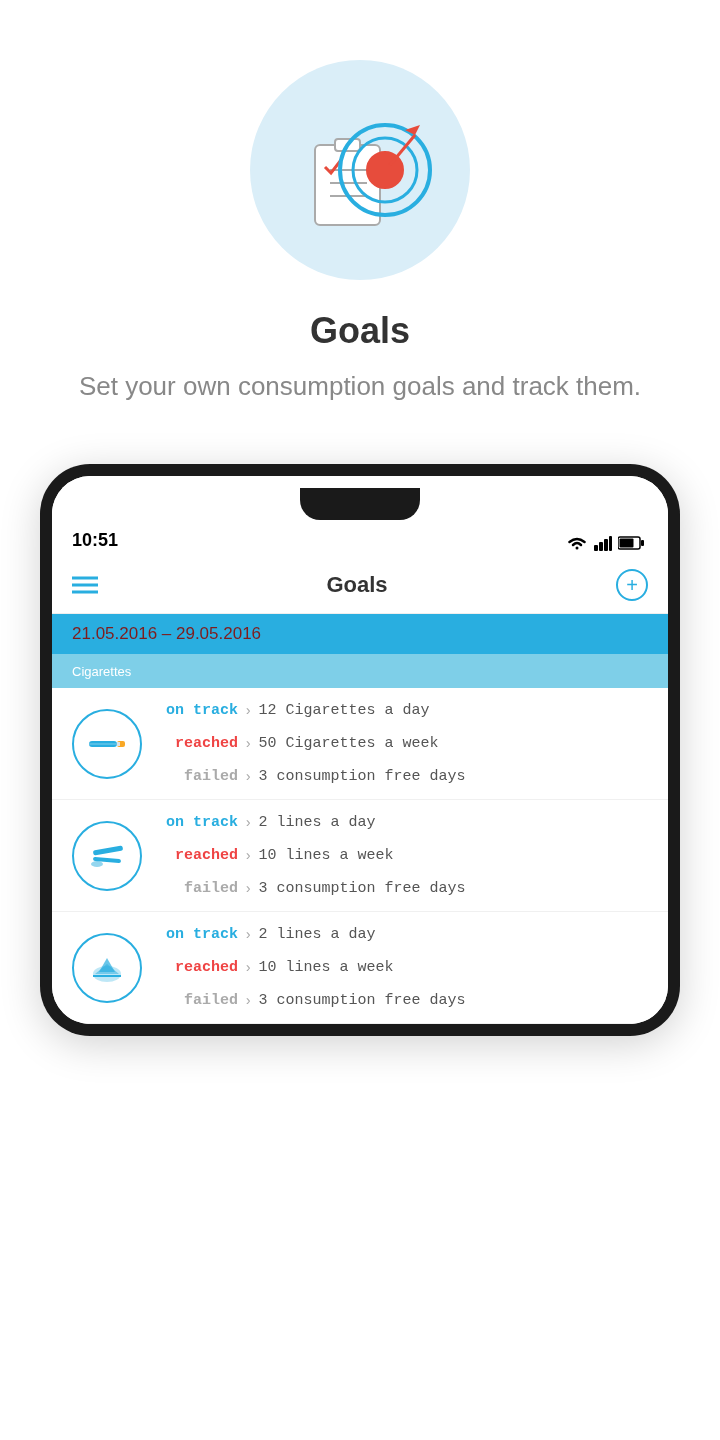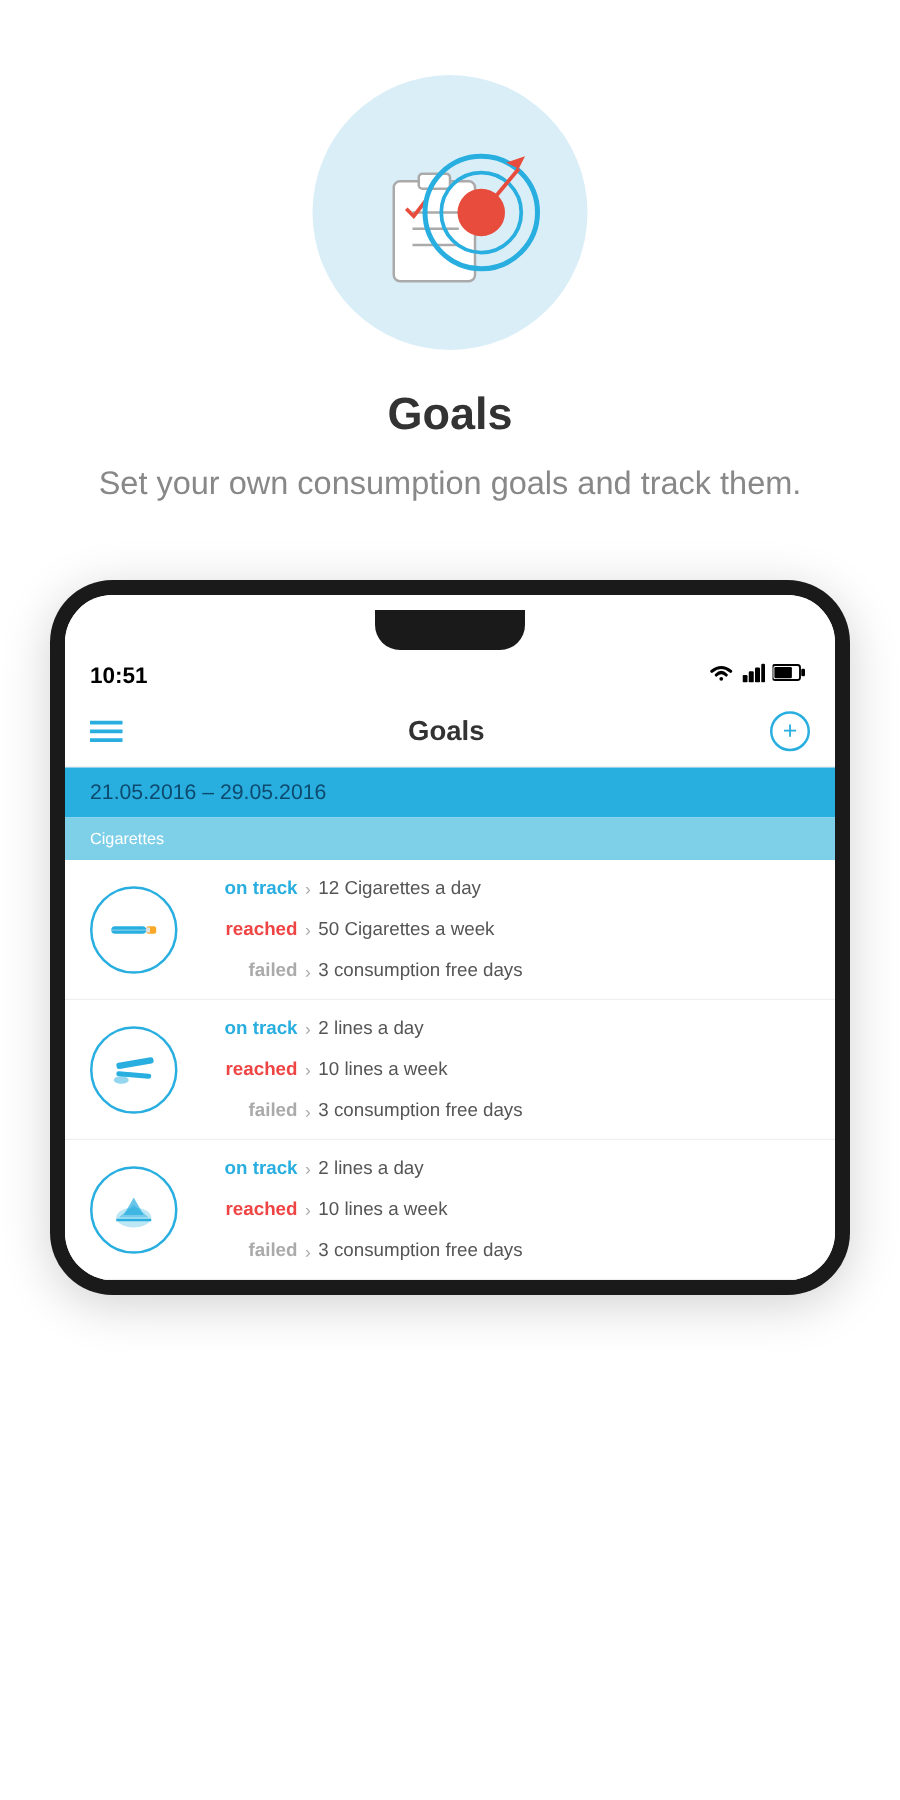--- a/index.html
+++ b/index.html
@@ -63,21 +63,21 @@
       border-radius: 38px;
       overflow: hidden;
     }
 
     
     .status-bar {
       background: #fff;
       padding: 10px 24px 6px 20px;
       display: flex;
       justify-content: space-between;
-      align-items: flex-start;
+      align-items: flex-end;
     }
 
     .status-time {
       font-size: 18px;
       font-weight: 600;
       color: #000;
     }
 
     .status-icons {
       display: flex;
@@ -137,21 +137,21 @@
       cursor: pointer;
     }
 
     
     .date-bar {
       background: #29aee0;
       padding: 10px 20px;
     }
 
     .date-text {
-      color: #0c4a6e;
+      color: #7f1d1d;
       font-size: 17px;
       font-weight: 500;
       margin-top: 28px;
     }
 
     
     .category-header {
       background: #7ecfe8;
       padding: 8px 20px;
     }
@@ -181,20 +181,21 @@
       align-items: center;
       justify-content: center;
       flex-shrink: 0;
     }
 
     .goal-details {
       flex: 1;
       display: flex;
       flex-direction: column;
       gap: 16px;
+      font-family: Liberation Mono, monospace;
     }
 
     .goal-row {
       display: flex;
       align-items: center;
       gap: 6px;
       font-size: 15px;
     }
 
     .status-label {

